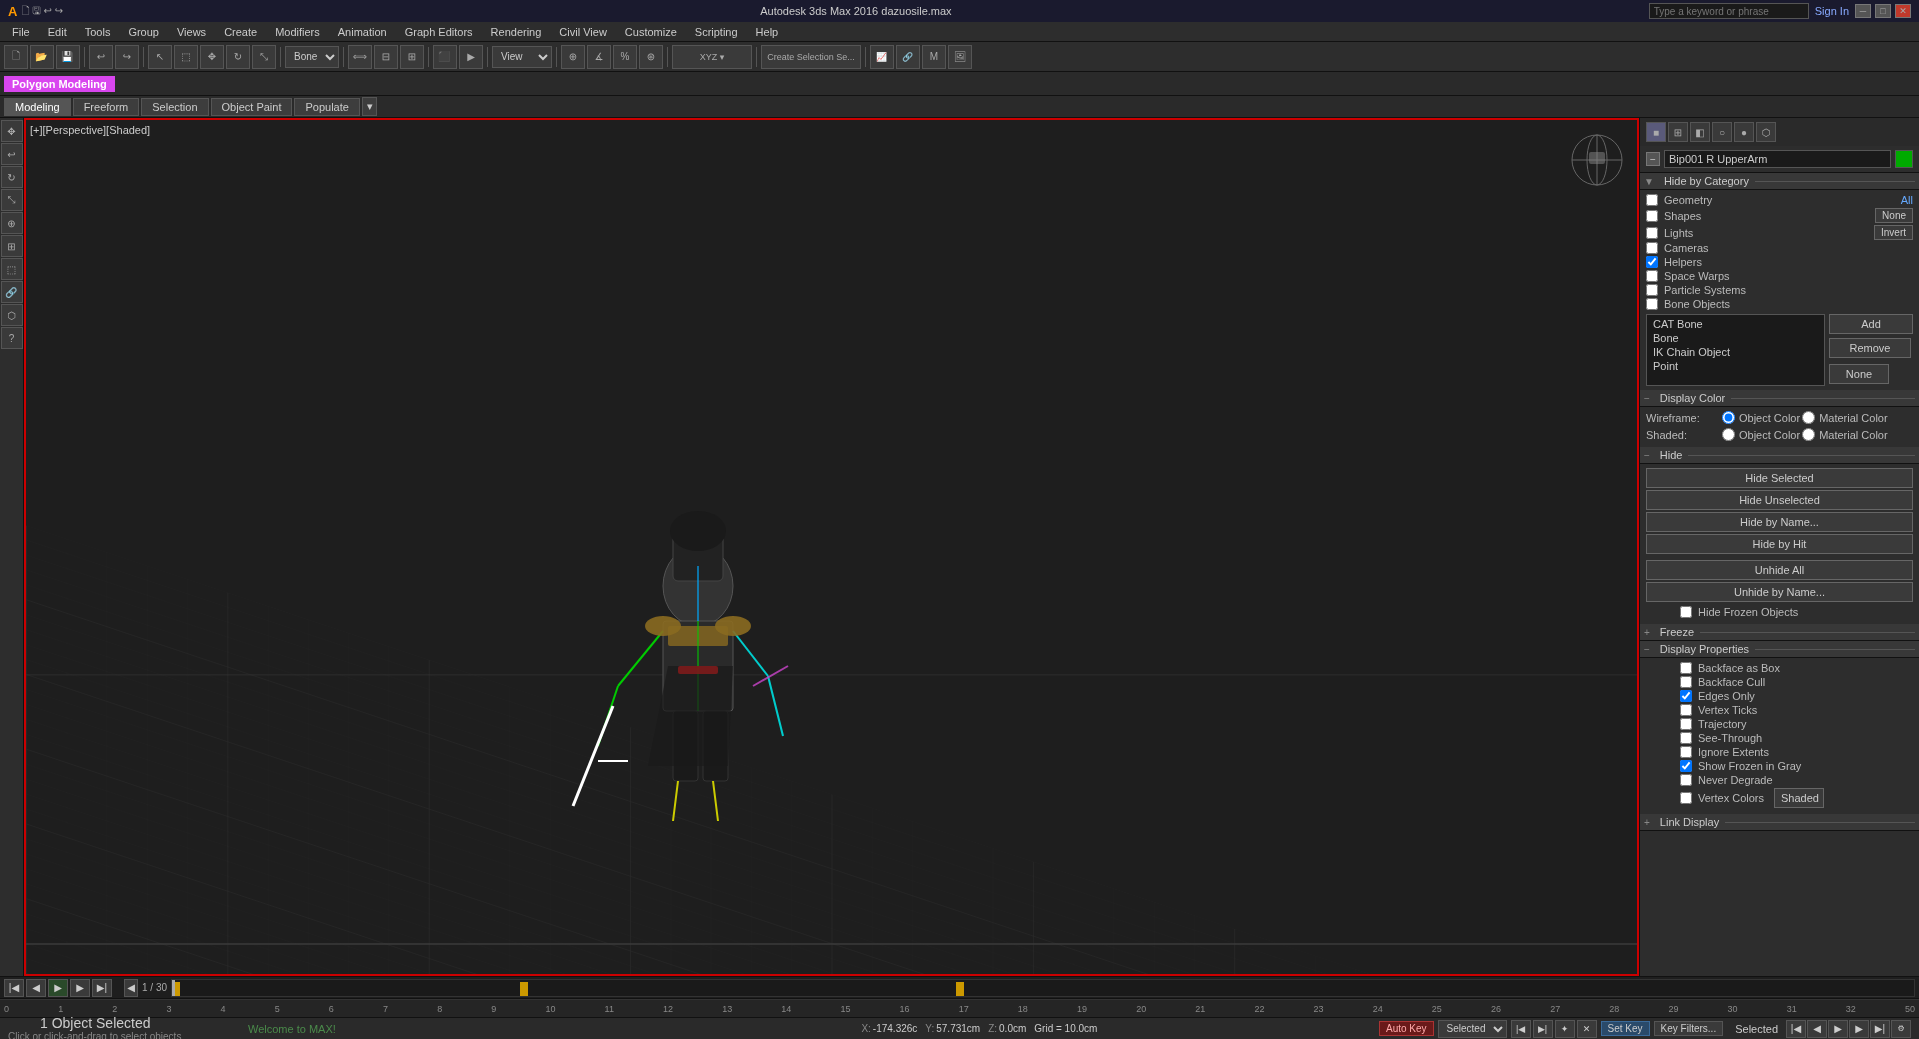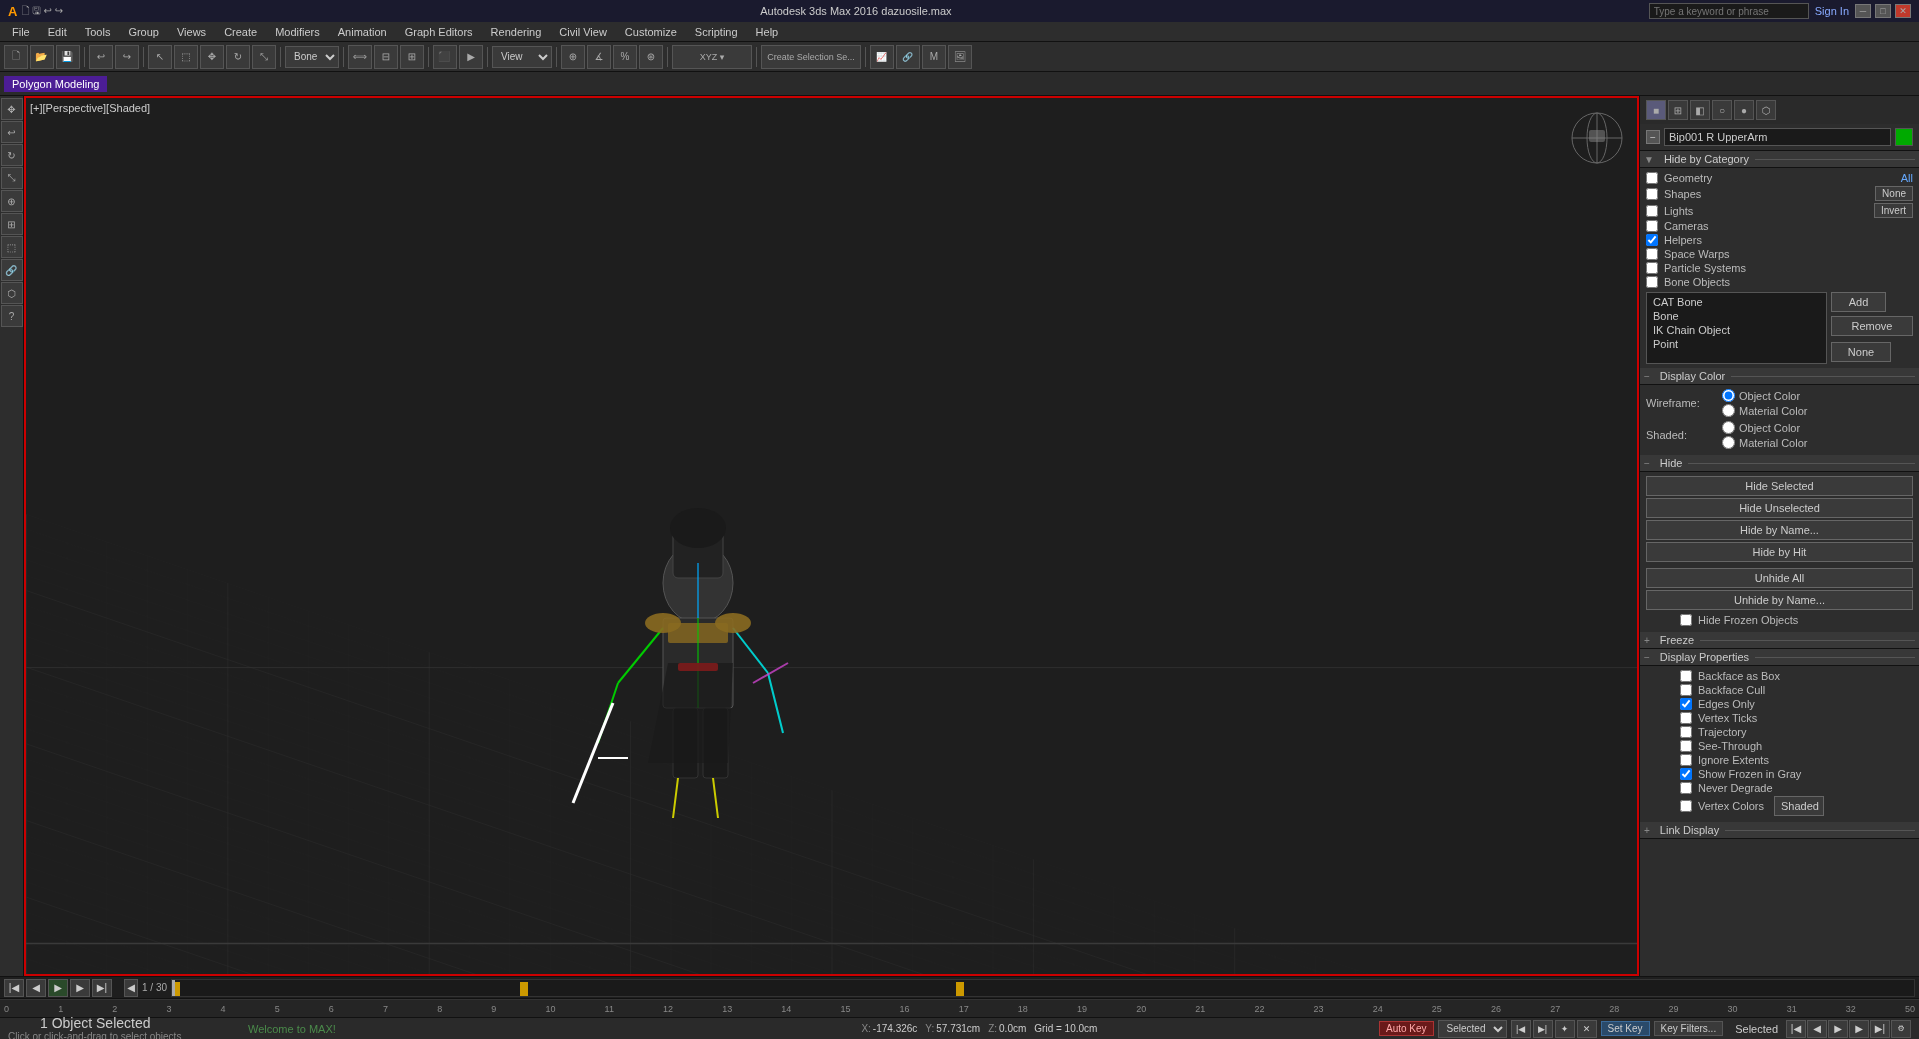--- a/index.html
+++ b/index.html
@@ -80,21 +80,21 @@
     .hbc-row { display: flex; align-items: center; gap: 6px; margin-bottom: 2px; }
     .hbc-row label { color: #bbb; font-size: 11px; }
     .hbc-row input[type=checkbox] { width: 12px; height: 12px; }
     .hbc-all { color: #6af; font-size: 11px; cursor: pointer; }
     .hbc-btn { padding: 1px 6px; background: #3a3a3a; border: 1px solid #666; color: #ccc; font-size: 10px; cursor: pointer; }
 
     
     .display-color-section { padding: 4px 6px; }
     .dc-row { display: flex; align-items: center; gap: 6px; margin-bottom: 2px; font-size: 11px; }
     .dc-row label { color: #bbb; min-width: 70px; }
-    .radio-group { display: flex; flex-direction: column; gap: 2px; }
+    .radio-group { display: flex; flex-direction: row; gap: 2px; }
     .radio-item { display: flex; align-items: center; gap: 4px; font-size: 11px; color: #bbb; }
 
     
     .list-box {
       background: #1a1a1a; border: 1px solid #555; min-height: 70px;
       font-size: 11px; color: #ccc; padding: 2px;
     }
     .list-box-item { padding: 1px 4px; cursor: pointer; }
 
     
@@ -112,21 +112,21 @@
     .panel-icon { width: 20px; height: 20px; background: #3a3a3a; border: 1px solid #555; display: flex; align-items: center; justify-content: center; cursor: pointer; font-size: 10px; color: #aaa; }
     .panel-icon.active { background: #5a5a7a; }
 
     
     #modeling-bar {
       width: 100%; height: 24px; background: #2a2a2a;
       display: flex; align-items: center; padding: 0 4px;
       border-bottom: 1px solid #111;
     }
     .modeling-label { padding: 2px 8px; color: #ccc; font-size: 11px; }
-    .modeling-label.active { background: #4c1d95; color: #fff; }
+    .modeling-label.active { background: #d946ef; color: #fff; font-weight: bold; }
     #timeline-ruler {
       height: 18px; background: #252525; display: flex; align-items: center;
       padding: 0 40px; position: relative; border-top: 1px solid #333;
     }
     .ruler-marks { display: flex; width: 100%; justify-content: space-between; }
     .ruler-mark { font-size: 9px; color: #888; }
 
     
     #status-bar {
       width: 100%; height: 22px; background: #2a2a2a;
@@ -254,20 +254,28 @@
   <div class="tool-btn">M</div>
   <div class="tool-btn">🖼</div>
 </div>
 
 <div id="modeling-bar">
   <span class="modeling-label active">Polygon Modeling</span>
 </div>
 
 <div id="content-area">
 
+  <div id="toolbar2">
+    <div class="tab-btn active">Modeling</div>
+    <div class="tab-btn">Freeform</div>
+    <div class="tab-btn">Selection</div>
+    <div class="tab-btn">Object Paint</div>
+    <div class="tab-btn">Populate</div>
+    <div class="tab-arrow">▾</div>
+  </div>
 
   <div id="viewport-row">
 
     <div id="left-toolbox">
       <div class="left-tool">✥</div>
       <div class="left-tool">↩</div>
       <div class="left-tool">↻</div>
       <div class="left-tool">⤡</div>
       <div class="left-tool">⊕</div>
       <div class="left-tool">⊞</div>
@@ -417,21 +425,21 @@
         </div>
 
         <div style="display:flex;gap:4px;margin-top:4px;">
           <div class="list-box" style="flex:1;">
             <div class="list-box-item">CAT Bone</div>
             <div class="list-box-item">Bone</div>
             <div class="list-box-item">IK Chain Object</div>
             <div class="list-box-item">Point</div>
           </div>
           <div style="display:flex;flex-direction:column;gap:2px;">
-            <button class="panel-btn" style="width:55px;">Add</button>
+            <button class="panel-btn" style="width:84px;">Add</button>
             <button class="panel-btn" style="width:82px;">Remove</button>
             <div style="flex:1"></div>
             <button class="panel-btn" style="width:60px;">None</button>
           </div>
         </div>
       </div>
 
       <div class="section-collapse-row">
         <span class="sc-arrow">−</span>
         <span class="sc-label">Display Color</span>

